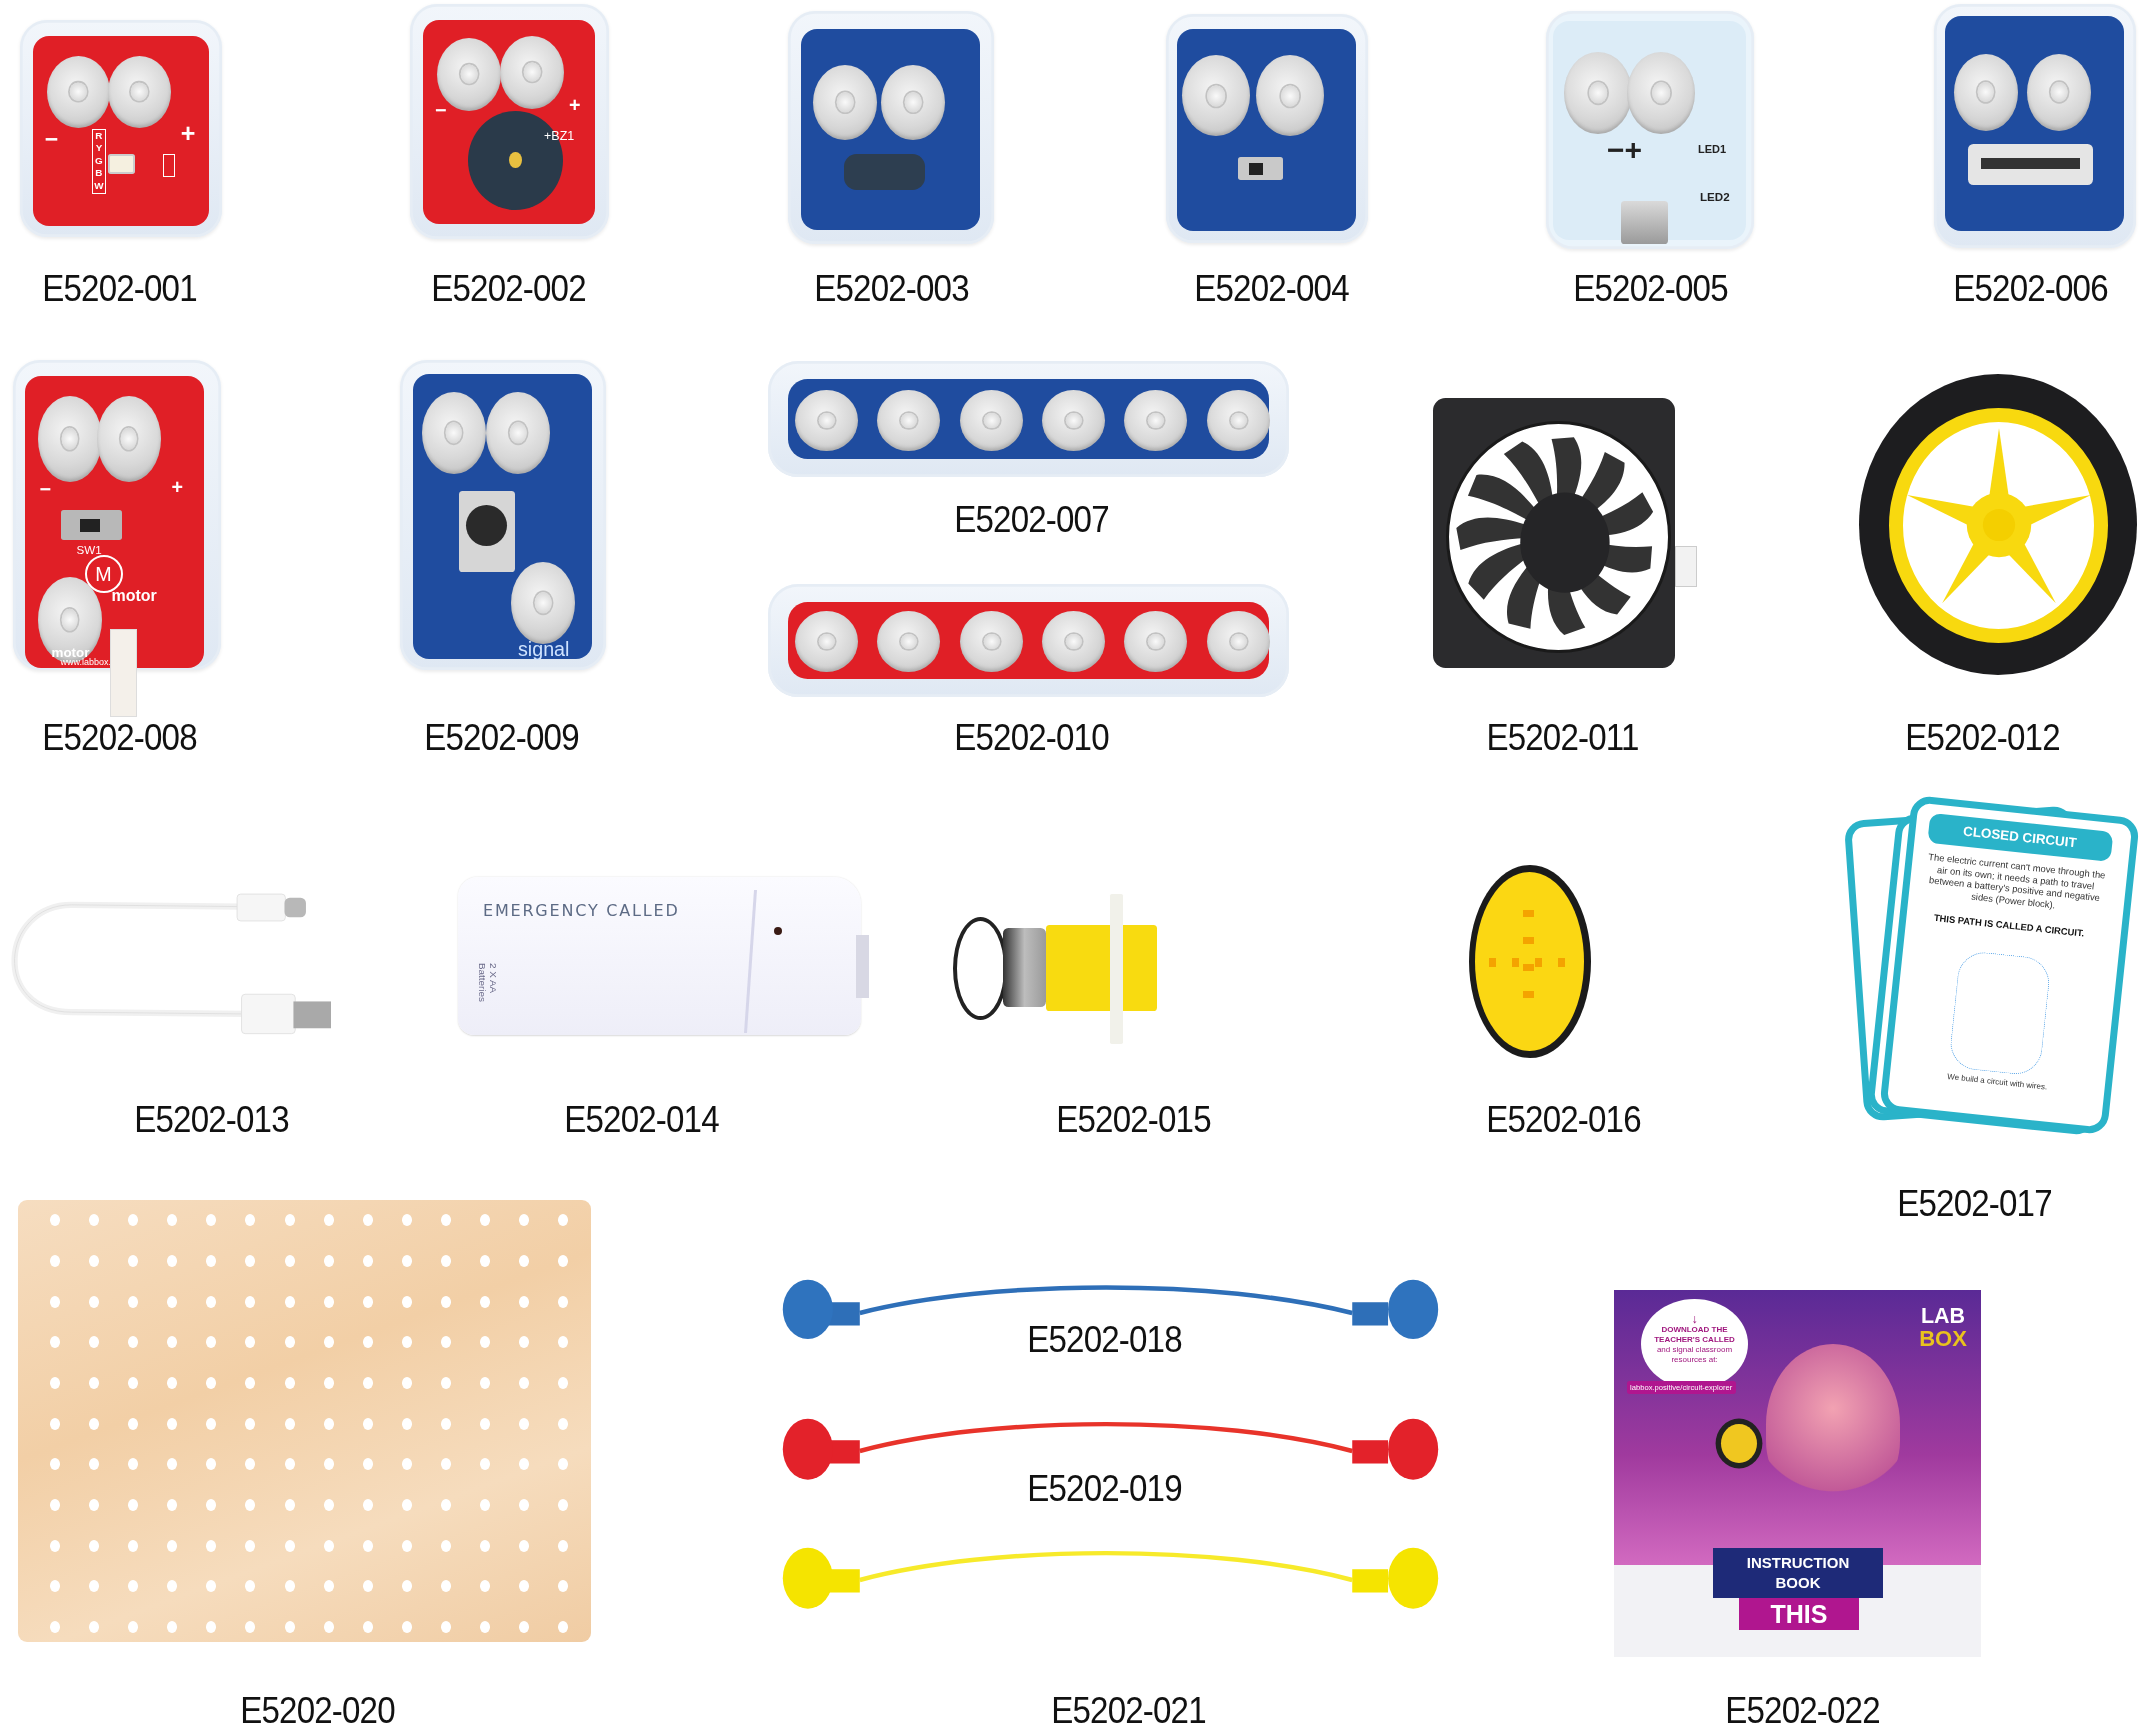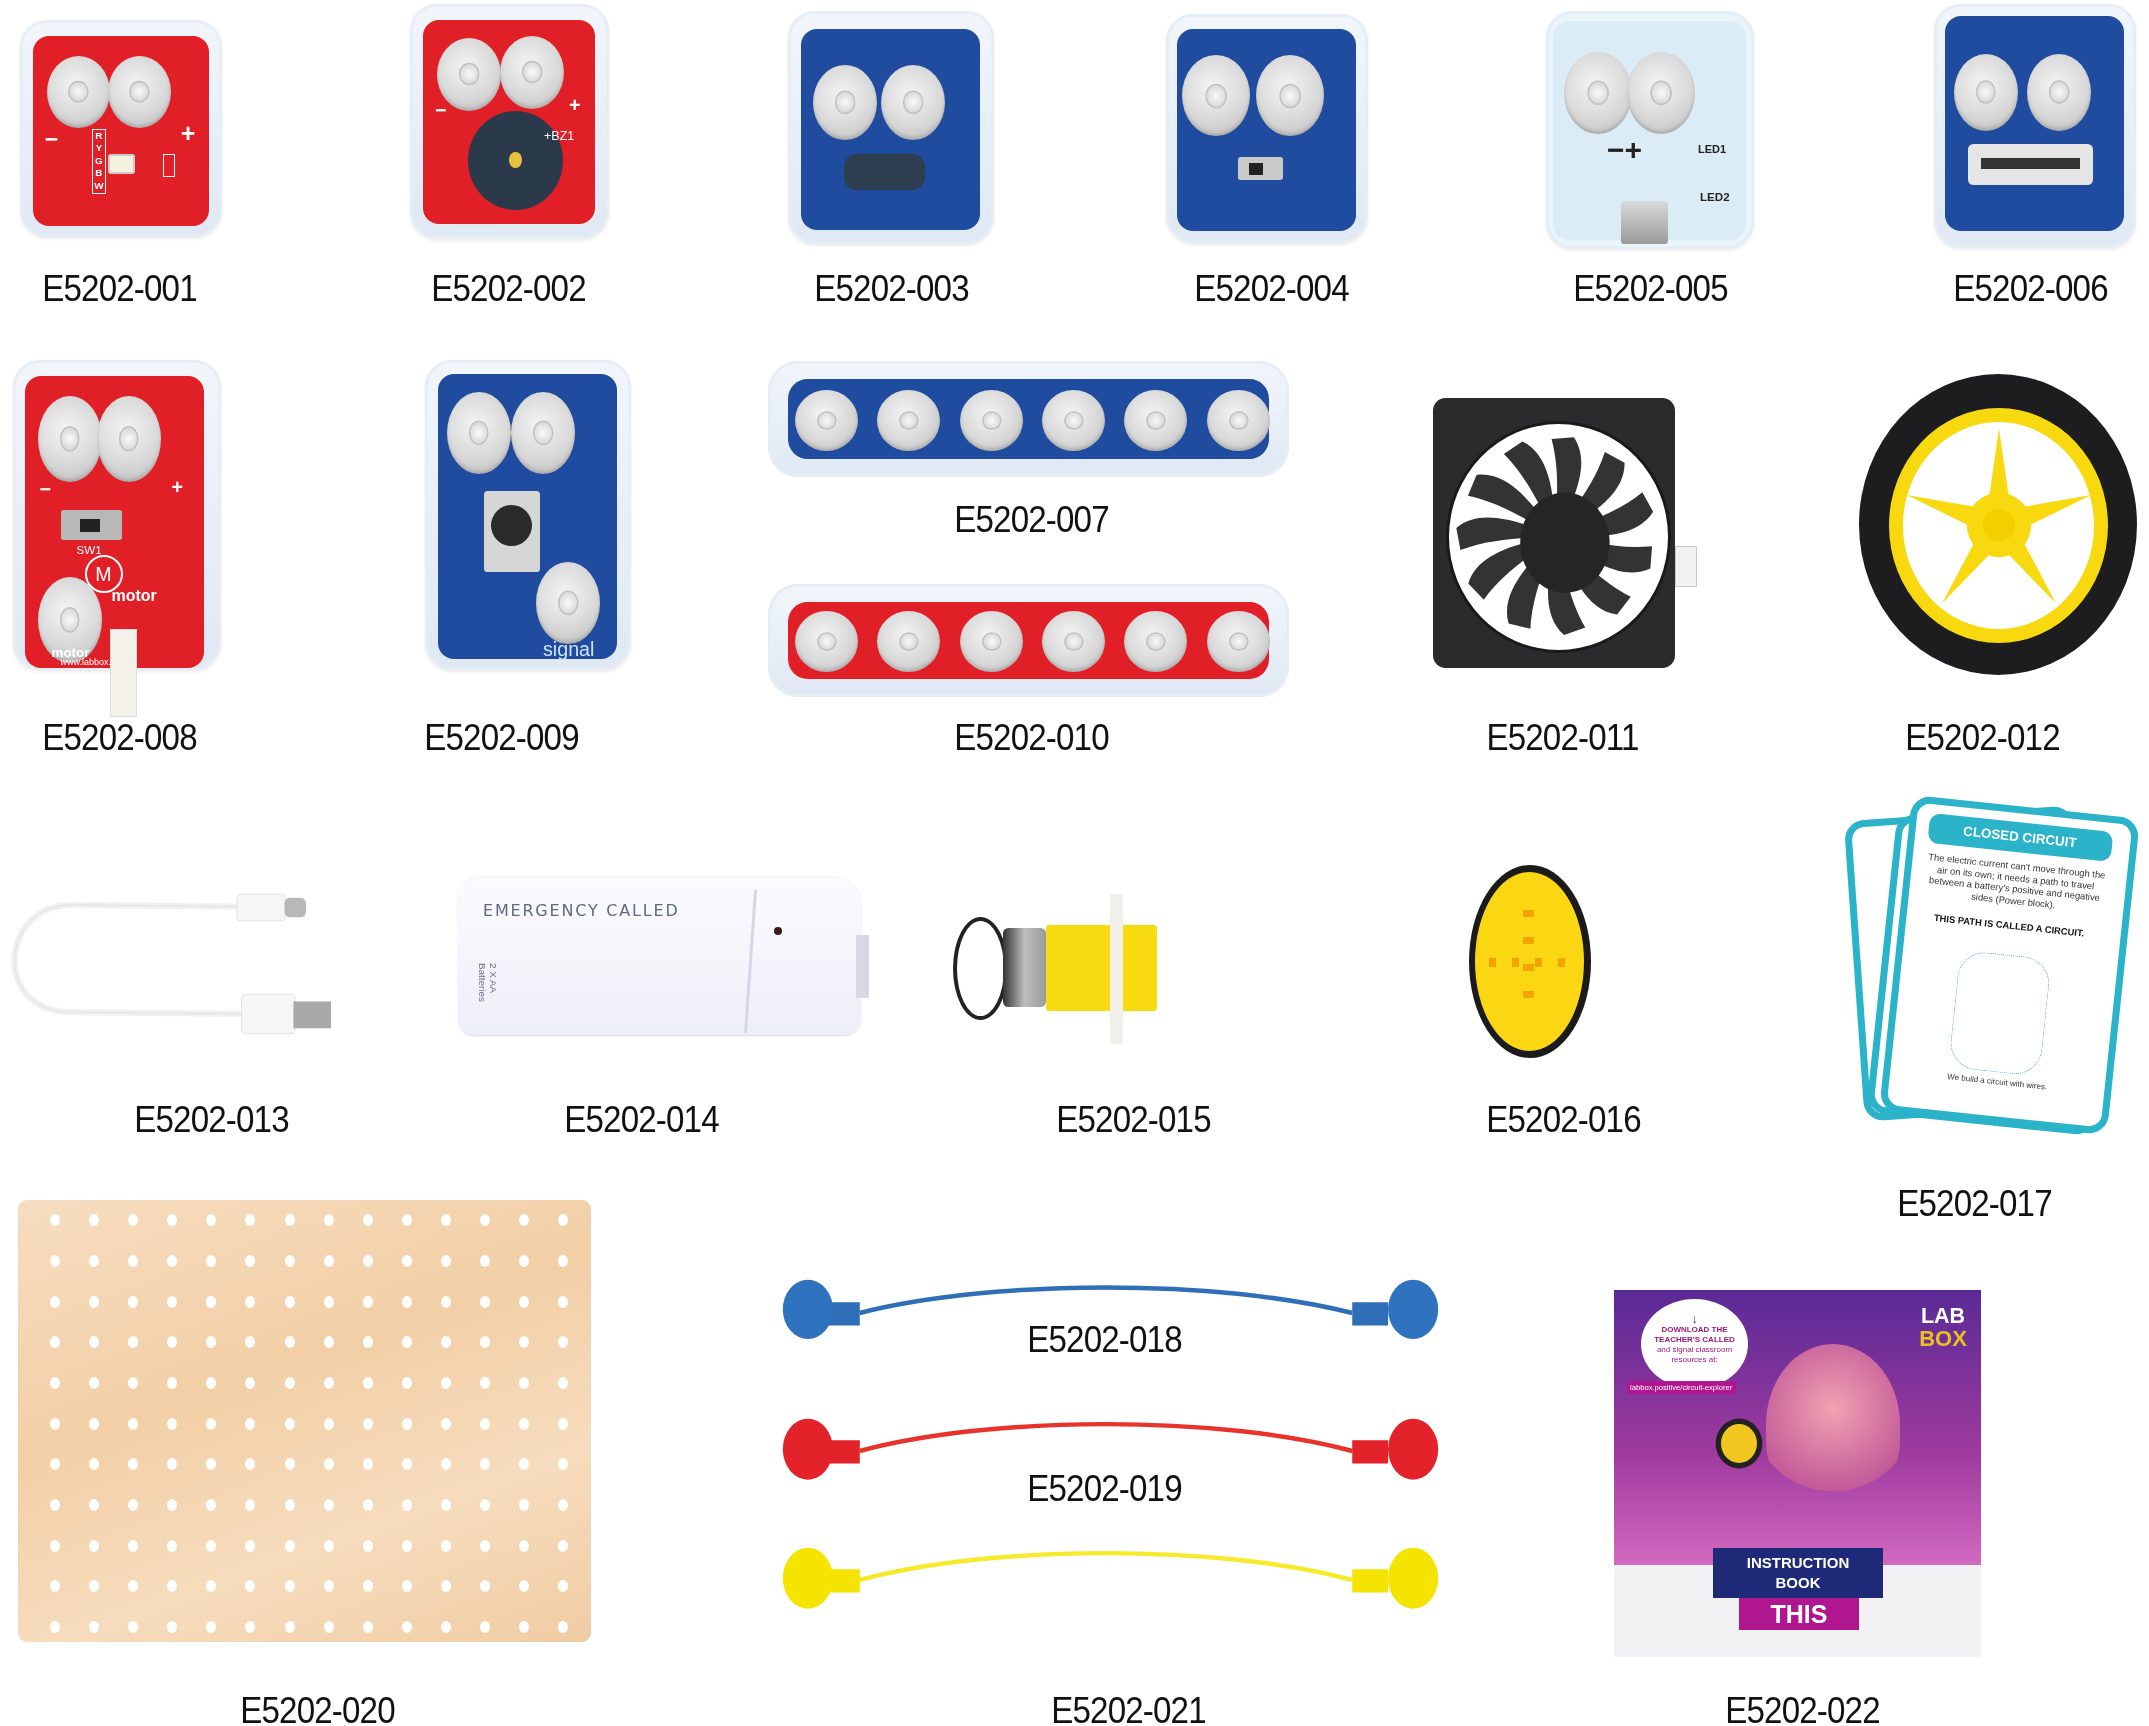--- a/index.html
+++ b/index.html
@@ -113,21 +113,21 @@
   <div class="abs" style="left:72px;top:195px;width:34px;height:34px;border:2.7px solid #fff;border-radius:50%;color:#fff;text-align:center;line-height:34px;font-size:19.7px;">M</div>
   <div class="silk" style="left:99px;top:227px;font-size:16px;">motor</div>
   <div class="silk" style="left:39px;top:285px;font-size:13.4px;">motor</div>
   <div class="silk" style="left:48px;top:297px;font-size:9px;font-weight:normal;">www.labbox.educa</div>
   <div class="abs" style="left:97px;top:269px;width:25px;height:86px;background:#f4f0ea;border:0.9px solid #ddd;"></div>
   <div class="silk" style="left:27px;top:118px;font-size:19.7px;">−</div>
   <div class="silk" style="left:159px;top:116px;font-size:19.7px;">+</div>
 </div>
 <div class="label" style="left:-15px;top:718px;">E5202-008</div>
 
-<div class="abs" style="left:425px;top:360px;width:206px;height:310px;">
+<div class="abs" style="left:400px;top:360px;width:206px;height:310px;">
   <div class="shell" style="left:0;top:0;width:206px;height:310px;"></div>
   <div class="pcb blue" style="left:12.5px;top:14.3px;width:179px;height:285px;"></div>
   <div class="magnet" style="left:21.5px;top:32px;width:64px;height:82px;"></div>
   <div class="magnet" style="left:86px;top:32px;width:64px;height:82px;"></div>
   <div class="magnet" style="left:111px;top:202px;width:64px;height:82px;"></div>
   <div class="abs" style="left:59px;top:131px;width:56px;height:81px;background:#d6d6d6;border-radius:3.6px;">
     <div class="abs" style="left:7.2px;top:14.3px;width:41px;height:41px;border-radius:50%;background:#2a2a2a;"></div>
   </div>
   <div class="silk" style="left:118px;top:278px;font-size:19.7px;font-weight:normal;color:#cfe3ff;">signal</div>
 </div>

